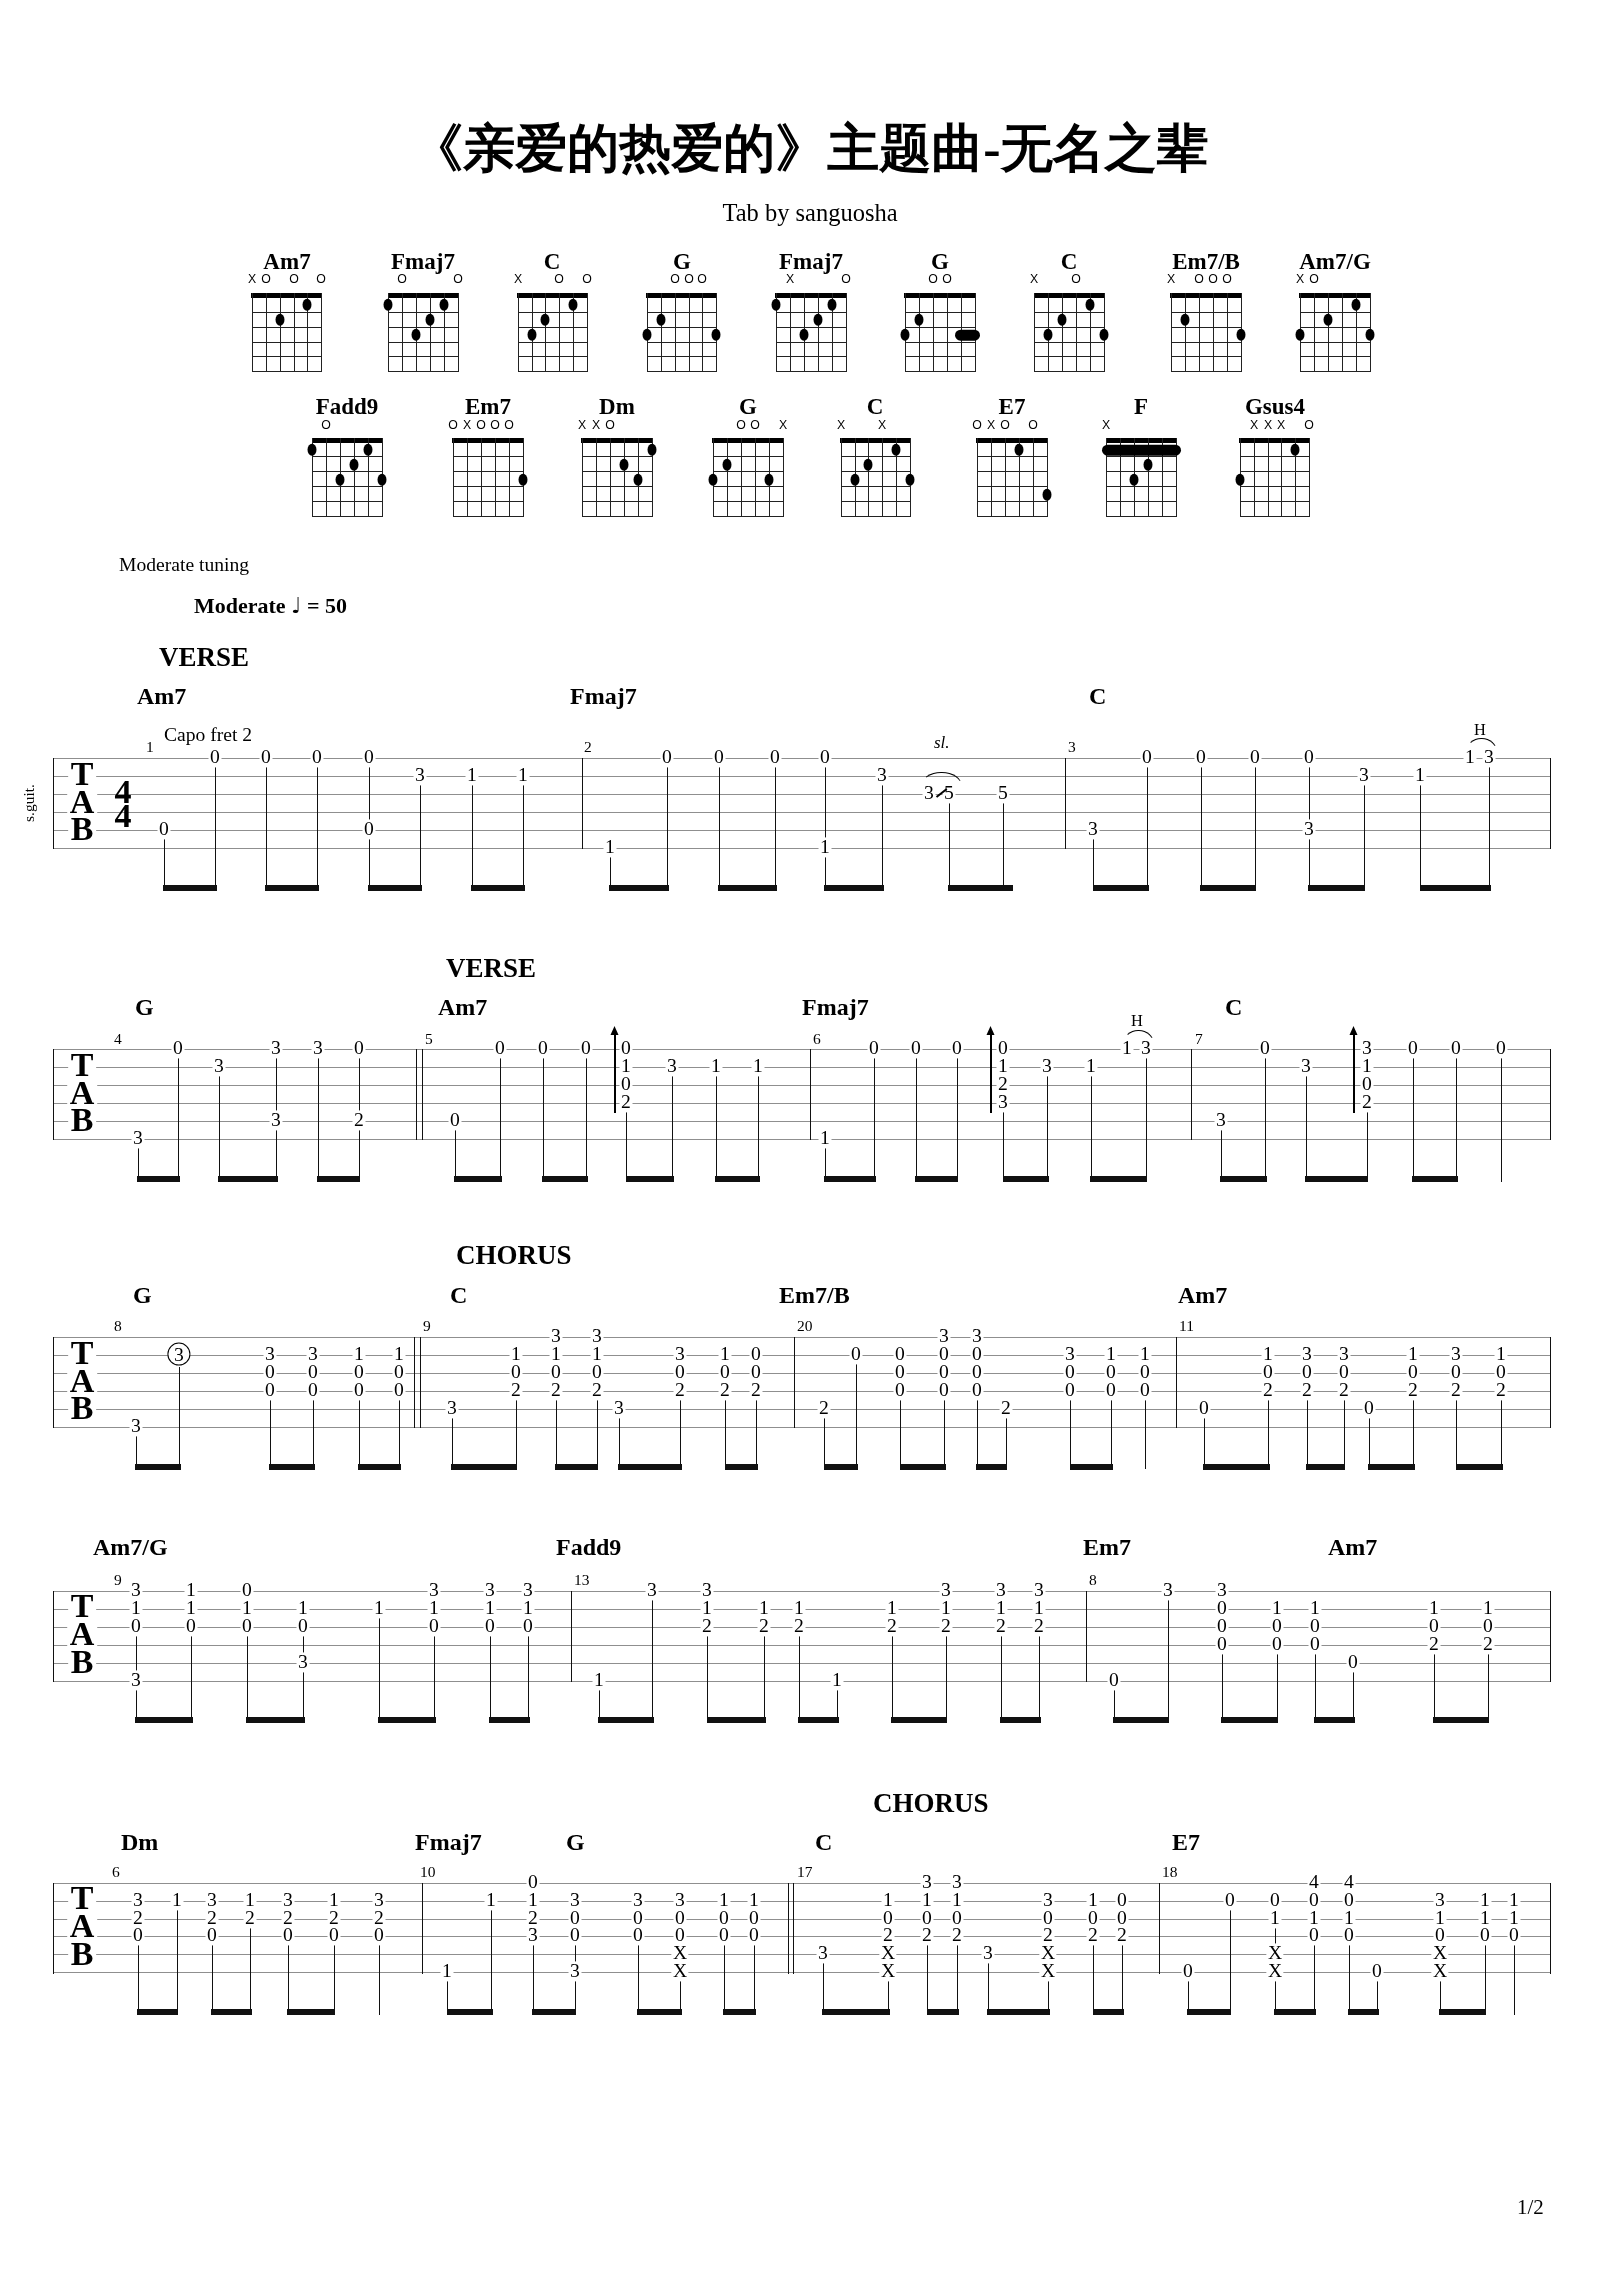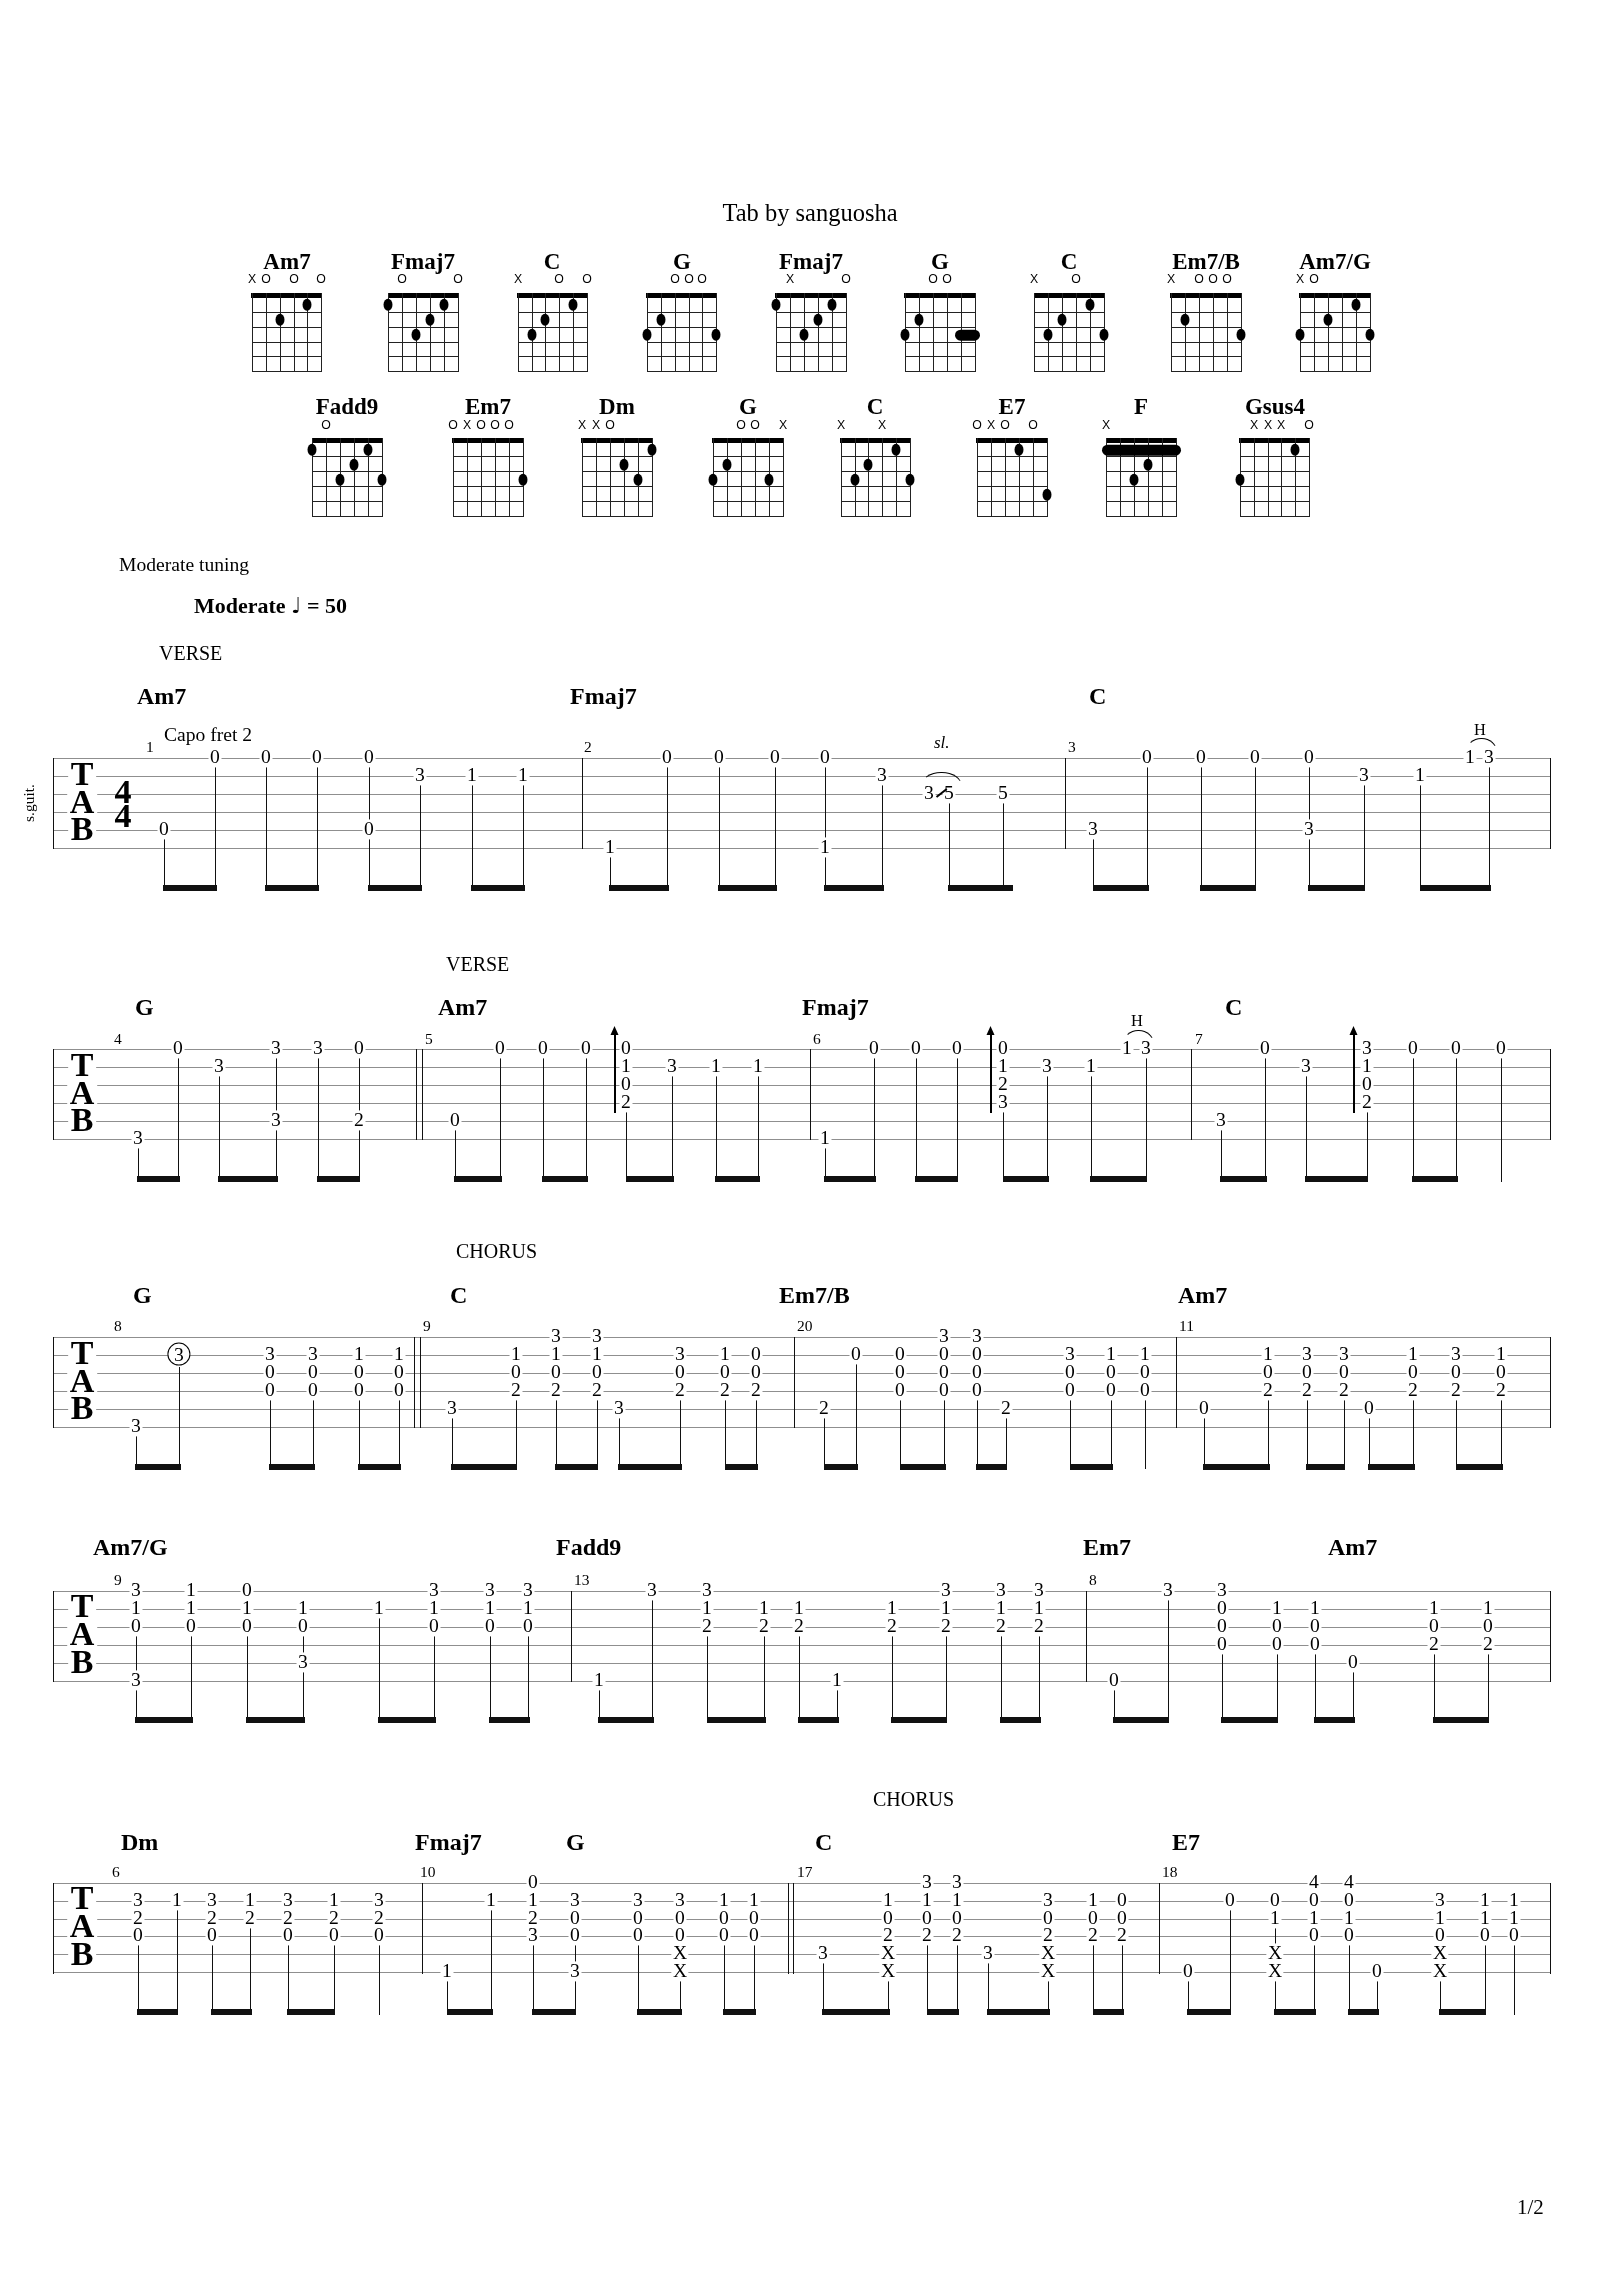--- a/index.html
+++ b/index.html
@@ -3,21 +3,21 @@
 <meta charset="utf-8">
 <style>
   html,body{margin:0;padding:0;background:#e8e8e8;}
   #sheet{position:relative;width:1622px;height:2295px;background:#ffffff;font-family:"Liberation Serif",serif;color:#000;overflow:hidden;margin:0 auto;}
   .abs{position:absolute;}
   .title{font-size:52px;font-weight:bold;white-space:nowrap;transform:translateX(-50%);}
   .subtitle{font-size:24.5px;transform:translateX(-50%);white-space:nowrap;}
   .plain24{font-size:19.6px;white-space:nowrap;}
   .tempo{font-size:22px;font-weight:bold;white-space:nowrap;}
   .tempo .sym{font-family:"DejaVu Sans",sans-serif;font-weight:normal;}
-  .seclabel{font-size:20px;font-weight:normal;white-space:nowrap;}
+  .seclabel{font-size:27px;font-weight:bold;white-space:nowrap;}
   .chlabel{font-size:24px;font-weight:bold;white-space:nowrap;}
   .mnum{font-size:15.5px;white-space:nowrap;}
   .sline{height:1.2px;background:#8f8f8f;}
   .bline{width:1.4px;background:#111;}
   .stem{width:1.3px;background:#111;z-index:1;}
   .beam{height:5.7px;background:#111;z-index:2;}
   .tn{font-size:19.6px;line-height:19.6px;background:#fff;padding:0 1.6px;transform:translate(-50%,-54%);z-index:3;white-space:nowrap;font-family:"Liberation Serif",serif;}
   .tn.circled{border:1.5px solid #000;border-radius:50%;min-width:19.6px;height:21px;display:flex;align-items:center;justify-content:center;padding:0 0.8px;}
   .tabT{font-size:34px;font-weight:bold;line-height:28px;transform:translateX(-50%);z-index:2;background:#fff;padding:0 2.5px;}
   .tsig{font-size:34px;font-weight:bold;line-height:28px;transform:translateX(-50%);z-index:2;}
@@ -34,20 +34,21 @@
   .cfret{height:1.1px;background:#222;}
   .cnut{height:4.9px;background:#000;}
   .cdot{width:9px;height:12.3px;background:#000;border-radius:50%;transform:translate(-50%,-50%);}
   .cbar{height:10.6px;background:#000;border-radius:5.7px;transform:translateY(-50%);}
   .pagenum{font-size:21px;}
 </style>
 </head>
 <body>
 
 <div id="sheet">
+  <div class="abs title" style="left:810px;top:114px;">《亲爱的热爱的》主题曲-无名之辈</div>
   <div class="abs subtitle" style="left:810px;top:199px;">Tab by sanguosha</div>
   <div class="abs plain24" style="left:119px;top:554px;">Moderate tuning</div>
   <div class="abs tempo" style="left:194px;top:593px;"><span>Moderate</span>&nbsp;<span class="sym">♩</span><span> = 50</span></div>
   <div id="chords">
       <div class="abs " style="left: 0px; top: 0px;">
         <div class="abs cname" style="left: 287px; top: 249px;">Am7</div>
         <div class="abs cmark" style="left: 252px; top: 273px;">X</div>
         <div class="abs cmark" style="left: 266px; top: 273px;">O</div>
         <div class="abs cmark" style="left: 294px; top: 273px;">O</div>
         <div class="abs cmark" style="left: 321px; top: 273px;">O</div>

